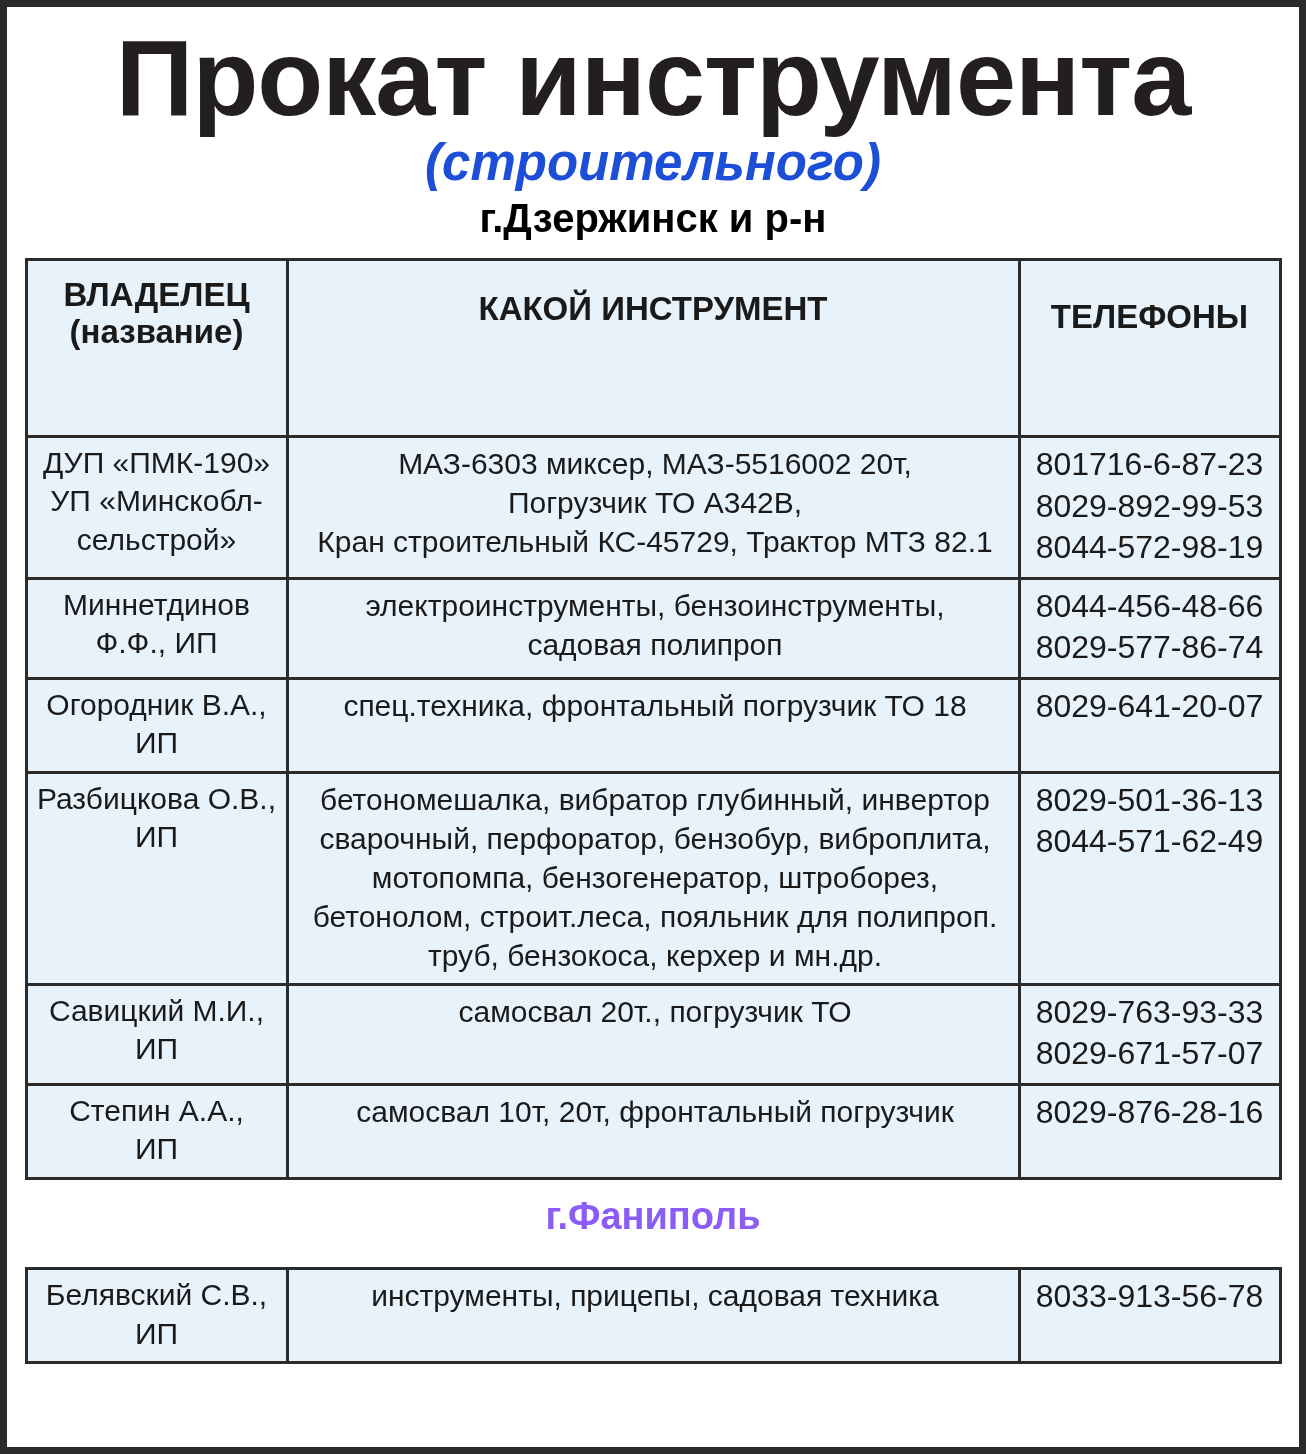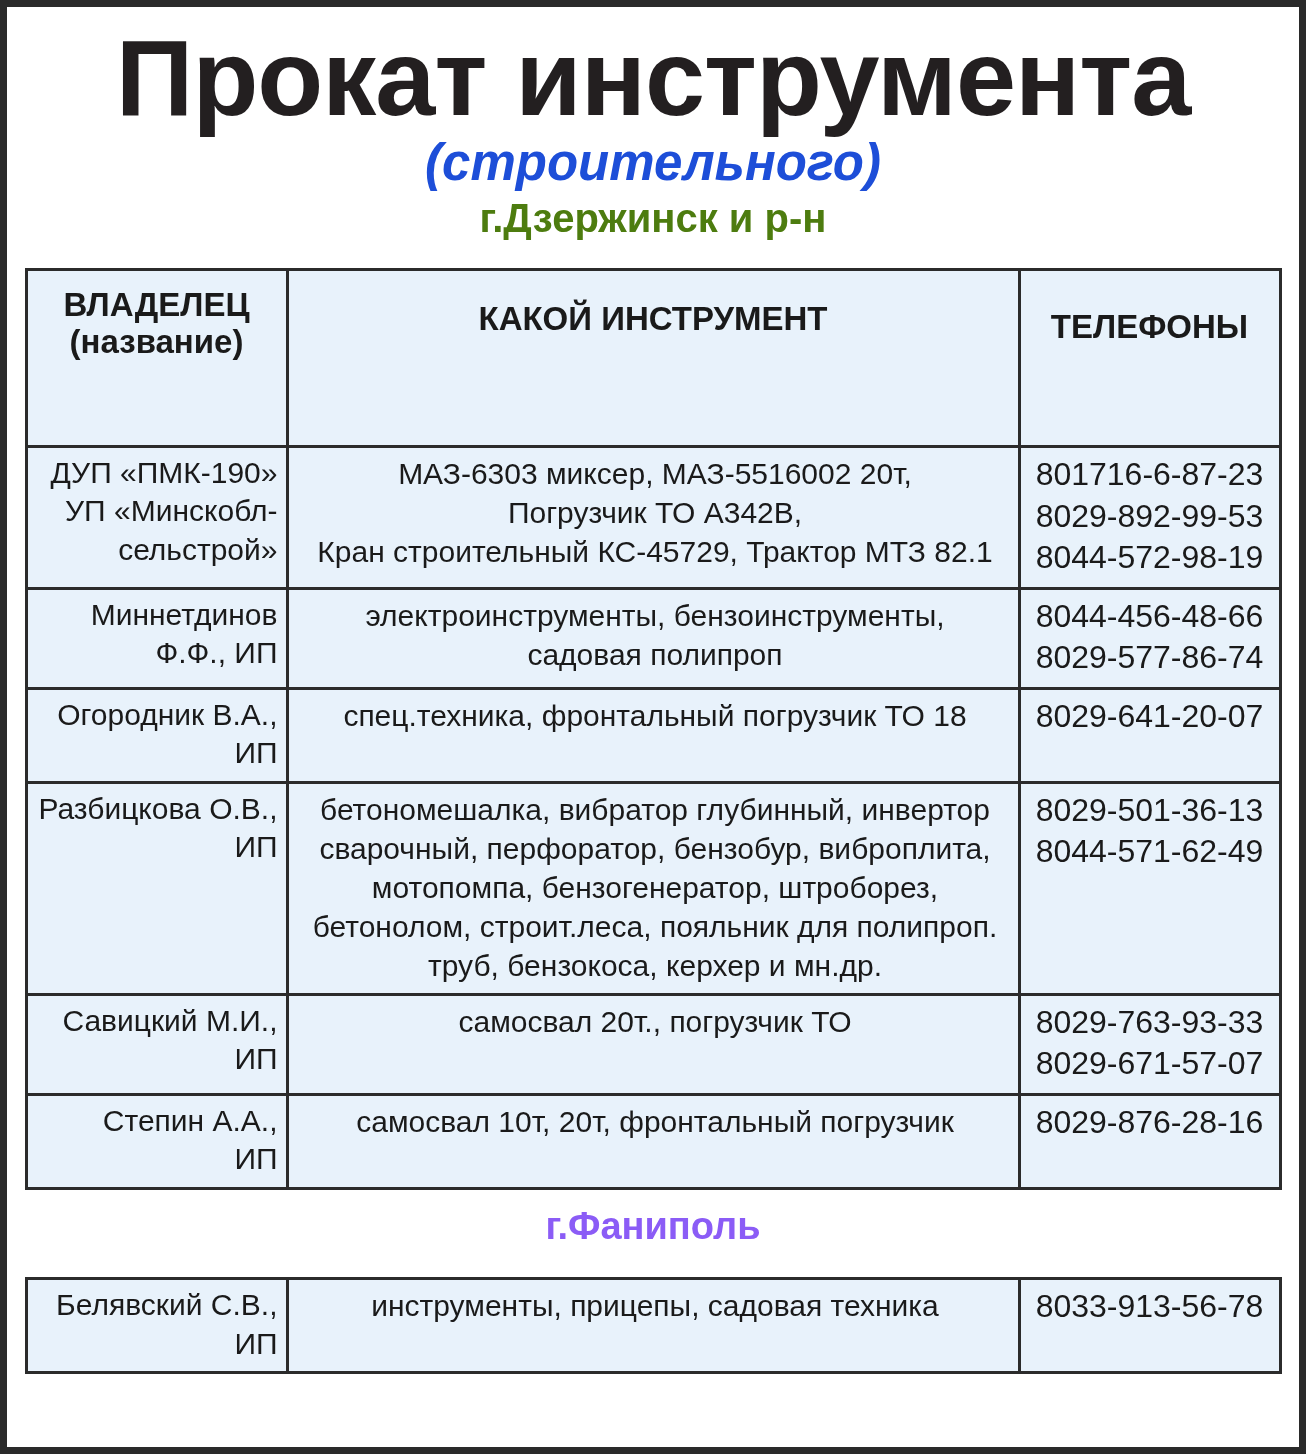--- a/index.html
+++ b/index.html
@@ -51,30 +51,30 @@
     font-weight: bold;
     font-style: italic;
     line-height: 1.08;
     color: #1d4ed8;
     margin: 4px 0 0 0;
   }
   .region {
     font-size: 40px;
     font-weight: bold;
     line-height: 1.1;
-    color: #4d7c0f;
+    color: #000000;
     margin: 6px 0 0 0;
   }
 
   
   .rent-table {
     width: 1254px;
     border-collapse: collapse;
     table-layout: fixed;
-    margin-top: 28px;
+    margin-top: 18px;
     background: #e8f2fb;
   }
   .rent-table td,
   .rent-table th {
     border: 3px solid #2b2b2b;
     background: #e8f2fb;
     vertical-align: top;
     padding: 6px 8px 8px 8px;
   }
   .col-owner  { width: 261px; }
@@ -91,21 +91,21 @@
     height: 128px;
     vertical-align: top;
   }
   thead th.owner-head { padding-top: 16px; }
   thead th.tools-head { padding-top: 30px; }
   thead th.phones-head { padding-top: 38px; }
 
   td.owner {
     font-size: 30px;
     line-height: 1.28;
-    text-align: right;
+    text-align: center;
     white-space: pre-line;
   }
   td.tools {
     font-size: 30px;
     line-height: 1.3;
     text-align: center;
     white-space: pre-line;
     padding-left: 12px;
   }
   td.phones {

